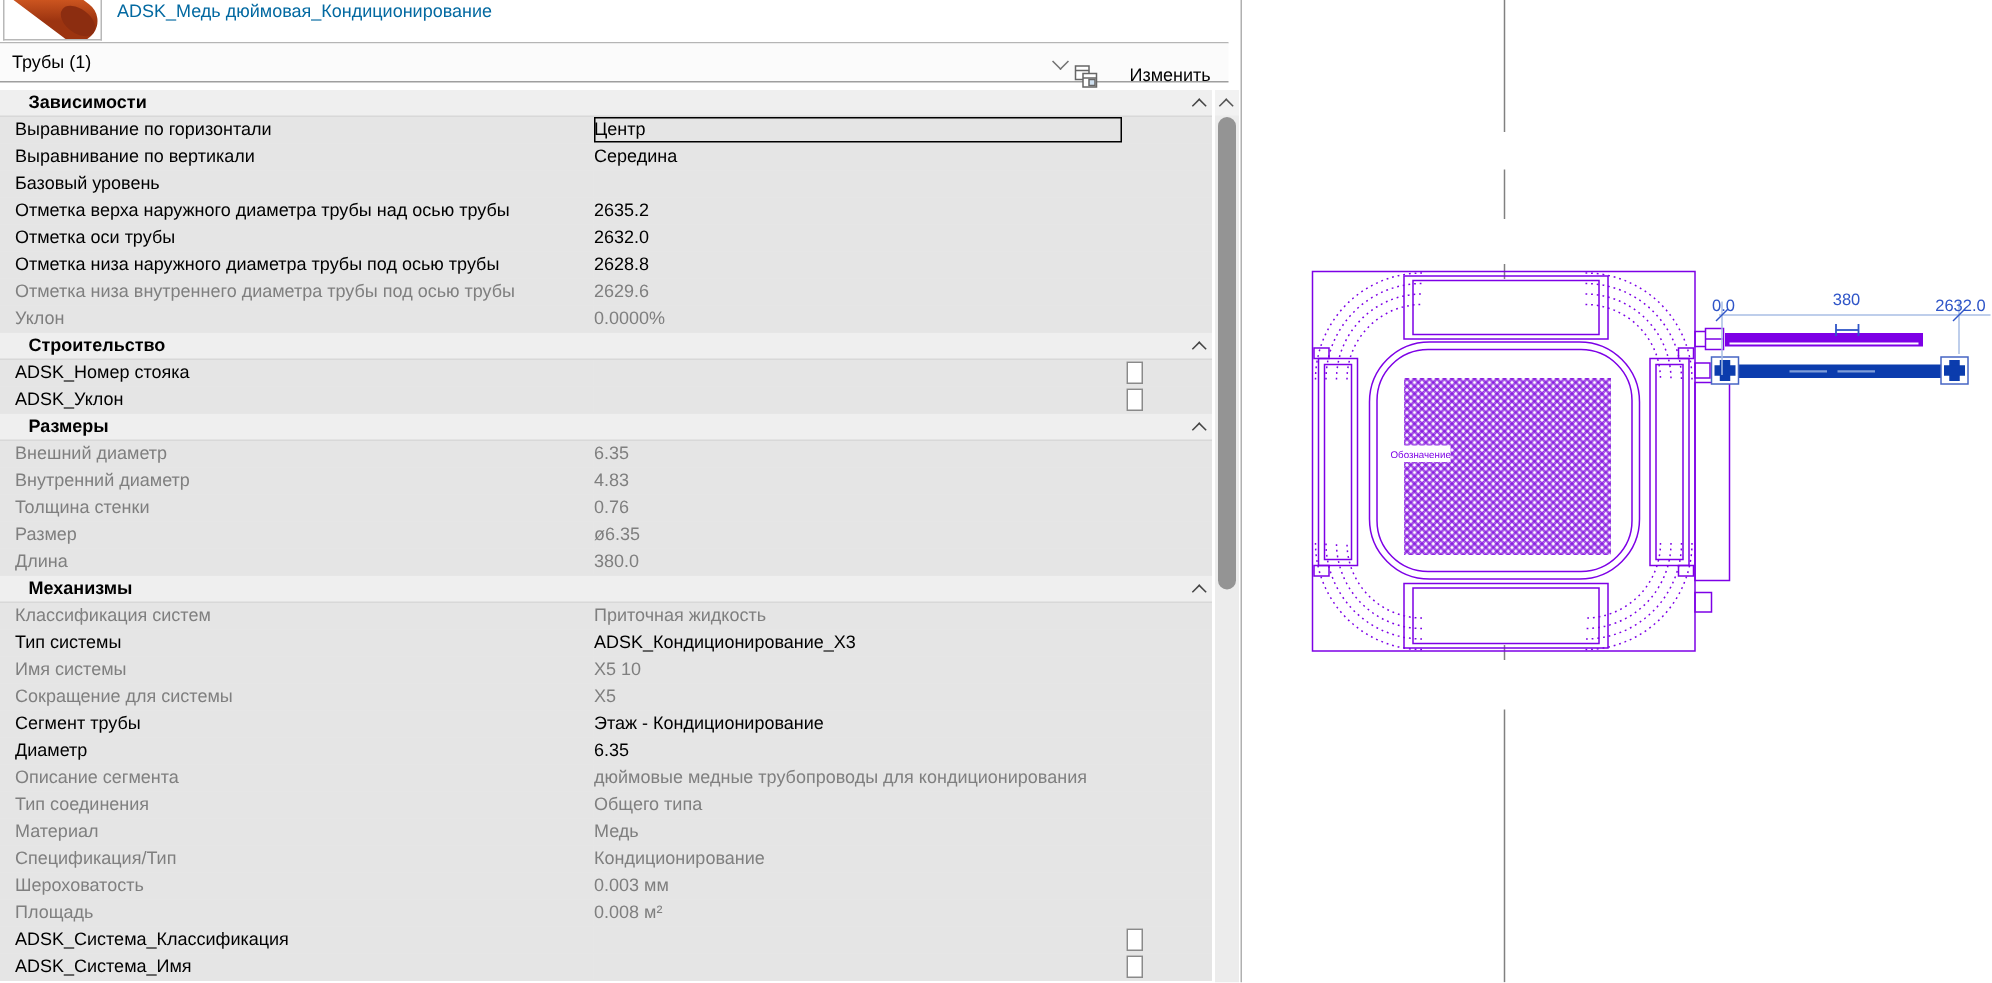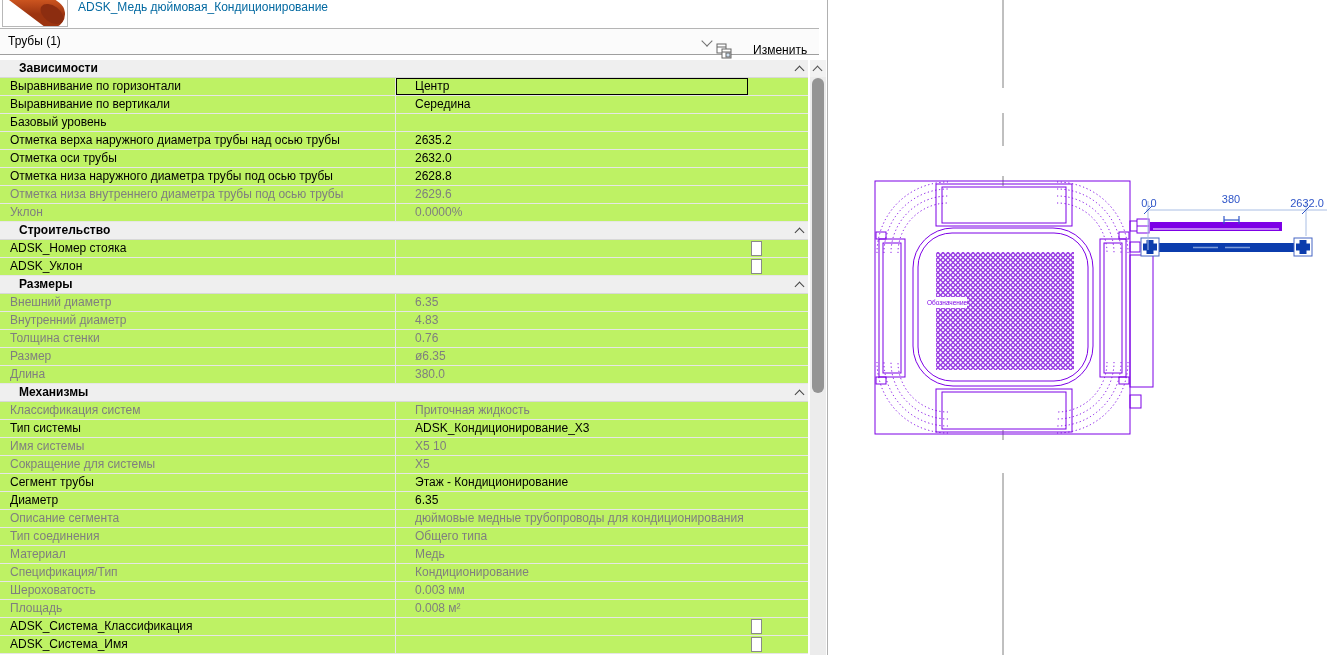--- a/index.html
+++ b/index.html
@@ -16,24 +16,24 @@
           border-bottom:1px solid #9f9f9f;}
   .selbar .sellabel{position:absolute;left:8px;top:5px;}
   .ddchev{position:absolute;left:703px;top:8px;width:7px;height:7px;
           border-right:1.5px solid #707070;border-bottom:1.5px solid #707070;
           transform:rotate(45deg);}
   .edittype{position:absolute;left:716px;top:14px;height:19px;display:flex;align-items:flex-start;
             gap:21px;cursor:default;}
   
   .table{position:absolute;left:0;top:60px;width:808px;}
   .trow{height:18px;display:flex;border-bottom:1px solid #e6e6e6;box-sizing:border-box;
-        line-height:16px;background:#bef264;}
+        line-height:16px;background:#e5e5e5;}
   .lbl{width:396px;padding-left:10px;box-sizing:border-box;border-right:1px solid #e6e6e6;
        overflow:hidden;white-space:nowrap;}
-  .val{width:352px;padding-left:19px;box-sizing:border-box;overflow:hidden;white-space:nowrap;}
+  .val{width:352px;padding-left:0;box-sizing:border-box;overflow:hidden;white-space:nowrap;}
   .gut{width:16px;position:relative;}
   .ro .lbl,.ro .val{color:#7f7f7f;}
   .editing .val{outline:1.5px solid #000;outline-offset:-1.5px;}
   .cbx{position:absolute;left:3px;top:1px;width:9px;height:13px;border:1px solid #8a8a8a;
        background:#fff;}
   .sec{height:18px;background:#efefef;border-bottom:1px solid #d8d8d8;font-weight:bold;
        display:flex;box-sizing:border-box;line-height:16px;}
   .sec .t{flex:1;padding-left:19px;}
   .sec .chev{width:16px;position:relative;}
   .sec .chev i{position:absolute;left:4px;top:7px;width:6px;height:6px;

